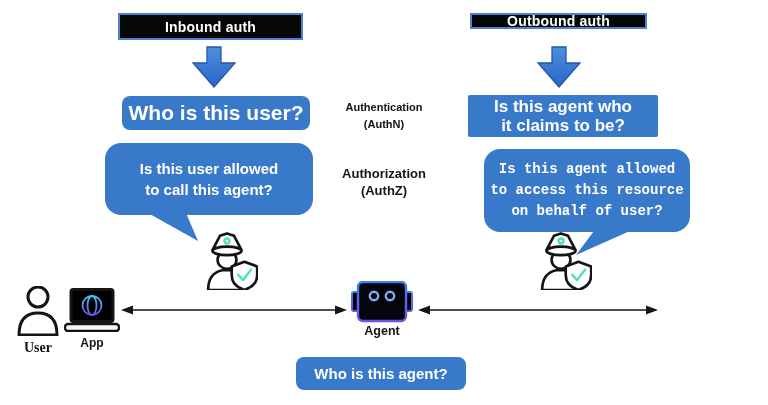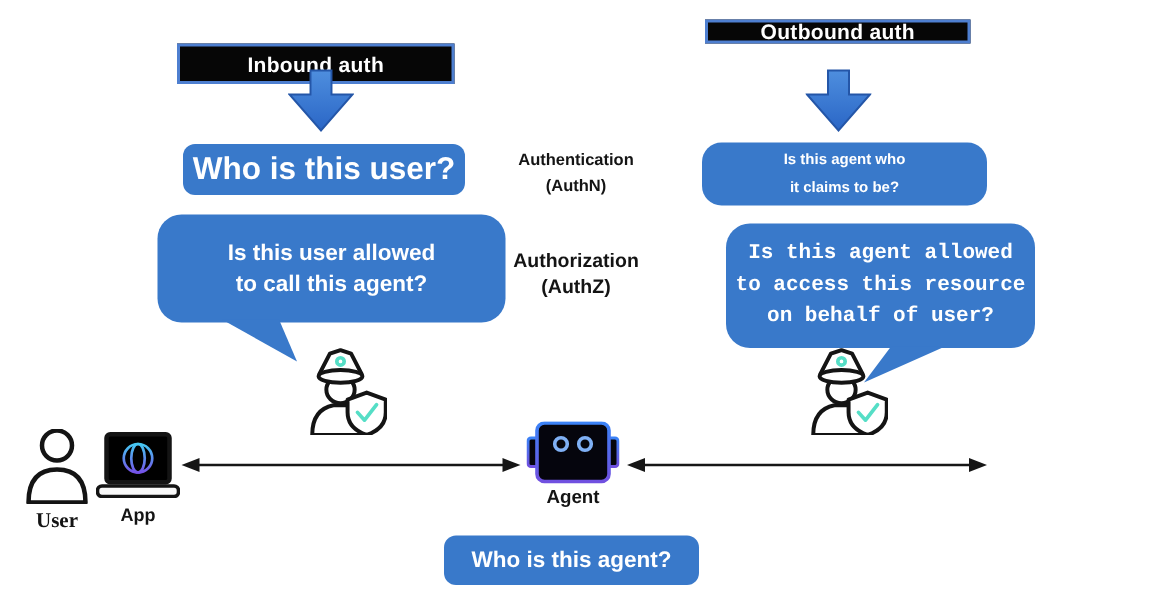--- a/index.html
+++ b/index.html
@@ -27,21 +27,21 @@
 
   .guard .stroke, .person .stroke { fill:#fff; stroke:#141414; stroke-width:2.8; stroke-linejoin:round; }
   .person .stroke { stroke-width:3; }
   .guard .teal { stroke:var(--teal-accent); fill:none; stroke-width:2.6; stroke-linecap:round; stroke-linejoin:round; }
 </style>
 </head>
 <body>
 
 <div id="stage">
 
-  <div class="abs header-box" style="left:118px; top:13px; width:185px; height:27px;margin-top:16px;">Inbound auth</div>
+  <div class="abs header-box" style="left:118px; top:13px; width:185px; height:27px;">Inbound auth</div>
   <div class="abs header-box" style="left:470px; top:13px; width:177px; height:16px;">Outbound auth</div>
 
   <svg class="abs blockarrow" style="left:192px; top:46px;" width="44" height="42" viewBox="0 0 44 42">
     <defs>
         <linearGradient id="agL" x1="0" y1="0" x2="0" y2="1">
       <stop offset="0" stop-color="#4e8ede"></stop>
           <stop offset="1" stop-color="#2a66c6"></stop>
     </linearGradient>
       </defs>
     <polygon points="15,1 29,1 29,17 43,17 22,41 1,17 15,17" fill="url(#agL)"></polygon>
@@ -52,24 +52,24 @@
       <stop offset="0" stop-color="#4e8ede"></stop>
           <stop offset="1" stop-color="#2a66c6"></stop>
     </linearGradient>
       </defs>
     <polygon points="15,1 29,1 29,17 43,17 22,41 1,17 15,17" fill="url(#agR)"></polygon>
   </svg>
 
   <div class="abs bubble" style="left:122px; top:96px; width:188px; height:34px; border-radius:8px; font-size:21px;">Who is this user?</div>
   <div class="abs label-dark" style="left:328px; top:99px; width:112px; font-size:11px; line-height:16.5px;">Authentication
 (AuthN)</div>
-  <div class="abs bubble" style="left:468px; top:95px; width:190px; height:42px; border-radius:13px; font-size:10px; line-height:19px;">Is this agent who
+  <div class="abs bubble" style="left:468px; top:95px; width:190px; height:42px; border-radius:2px; font-size:17px; line-height:19px;">Is this agent who
 it claims to be?</div>
 
-  <div class="abs bubble" style="left:105px; top:143px; width:232px; height:72px; border-radius:16px; font-size:15px; line-height:21px;">Is this user allowed
+  <div class="abs bubble" style="left:105px; top:143px; width:208px; height:72px; border-radius:16px; font-size:15px; line-height:21px;">Is this user allowed
 to call this agent?</div>
   <svg class="abs tail" style="left:148px; top:213px;" width="52" height="30" viewBox="0 0 52 30">
     <polygon points="0,0 38,0 50,28"></polygon>
   </svg>
   <div class="abs label-dark" style="left:328px; top:166px; width:112px; font-size:13px; line-height:16.5px;">Authorization
 (AuthZ)</div>
   <div class="abs bubble" style="left:484px; top:149px; width:206px; height:83px; border-radius:16px; font-size:14px; line-height:21px;font-family:Liberation Mono, monospace;">Is this agent allowed
 to access this resource
 on behalf of user?</div>
   <svg class="abs tail" style="left:572px; top:231px;" width="60" height="25" viewBox="0 0 60 25">

